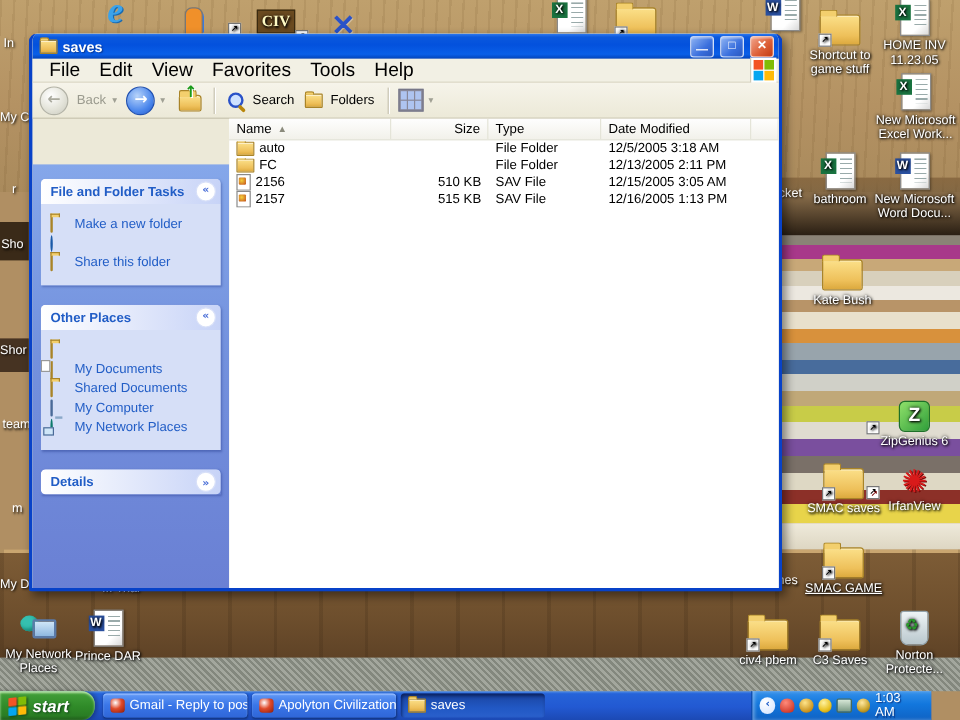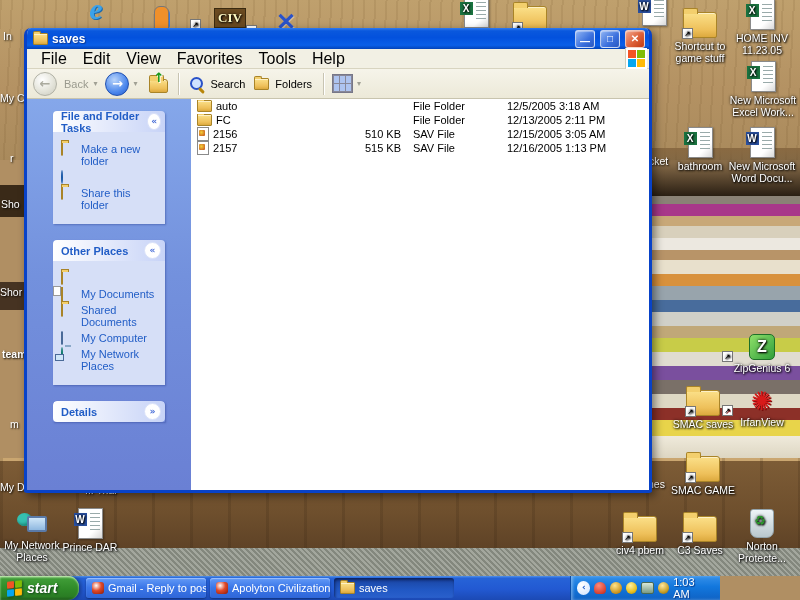--- a/index.html
+++ b/index.html
@@ -109,21 +109,21 @@
   .mag{position:relative;width:16px;height:16px;margin:0 2px;}
   .mag::before{content:'';position:absolute;left:1px;top:1px;width:9px;height:9px;border:2px solid #2a52c8;border-radius:50%;background:#cfe2ff;}
   .mag::after{content:'';position:absolute;right:0;bottom:0;width:7px;height:3px;background:#b8860b;transform:rotate(45deg);border-radius:2px;}
   .btlabel{color:#000;margin-right:3px;}
   .viewsgrid{width:17px;height:15px;display:grid;grid-template:1fr 1fr/1fr 1fr 1fr;gap:1px;background:#889;padding:1px;border:1px solid #778;}
   .viewsgrid i{background:#aec4f0;}
 
   .content{flex:1;display:flex;min-height:0;}
   
   .taskpane{width:164px;flex:0 0 164px;background:linear-gradient(180deg,#85a7ea 0%,#7391dd 45%,#6a80d4 100%);
-    padding:12px 26px;box-sizing:border-box;overflow:hidden;}
+    padding:12px 7px;box-sizing:border-box;overflow:hidden;margin-top:38px;}
   .tbox{margin-bottom:16px;border-radius:4px 4px 0 0;overflow:hidden;box-shadow:1px 1px 2px rgba(20,40,120,.35);}
   .tbox-h{height:21px;background:linear-gradient(90deg,#ffffff,#c7d3f7);display:flex;align-items:center;
     padding:0 4px 0 8px;color:#215dc6;font-weight:bold;font-size:11px;}
   .tbox-h .spring{flex:1;}
   .chevbtn{width:15px;height:15px;border-radius:50%;background:#fff;border:1px solid #d8e0f8;
     color:#4a6fd8;font:bold 9px/14px "DejaVu Sans",sans-serif;text-align:center;}
   .tbox-b{background:#d6dff7;padding:7px 4px 9px 8px;}
   .tlink{display:flex;gap:6px;align-items:flex-start;margin:4px 0;color:#215dc6;font-size:11px;line-height:12px;cursor:pointer;}
   .tlink .mini{flex:0 0 14px;height:12px;position:relative;}
   .mini-folder{width:13px;height:10px;background:linear-gradient(180deg,#fbe089,#e2b44a);border:1px solid #a98428;border-radius:1px;position:relative;}
@@ -144,21 +144,21 @@
   .col.right{justify-content:flex-end;}
   .sortarrow{font-size:8px;color:#8a8a7c;margin-left:5px;}
   .frow{display:grid;grid-template-columns:135px 81px 94px 125px 1fr;height:14px;align-items:center;}
   .fcell{padding:0 6px;display:flex;align-items:center;gap:4px;overflow:hidden;white-space:nowrap;}
   .fcell.right{justify-content:flex-end;}
   .f-sav{width:10px;height:12px;background:#fff;border:1px solid #8a8a8a;position:relative;flex:0 0 10px;}
   .f-sav::after{content:'';position:absolute;left:1px;top:2px;width:6px;height:6px;
     background:radial-gradient(circle at 40% 40%,#f3cf3a,#c24a1a);border-radius:1px;}
 
   
-  .taskbar{position:absolute;left:0;top:576px;width:720px;height:24px;
+  .taskbar{position:absolute;left:0;top:576px;width:776px;height:24px;
     background:linear-gradient(180deg,#5291e8 0,#2663d8 9%,#2259d2 55%,#1c49b4 100%);}
   .startbtn{position:absolute;left:0;top:0;width:79px;height:24px;border-radius:0 11px 11px 0;
     background:linear-gradient(180deg,#7ebe71 0%,#3f9c37 12%,#2f8a28 55%,#2a7d24 85%,#1e5c1a 100%);
     display:flex;align-items:center;padding-left:7px;gap:5px;box-sizing:border-box;
     box-shadow:inset 0 1px 2px #c8f0b8,2px 0 4px rgba(0,0,0,.35);}
   .startbtn .stext{color:#fff;font:bold italic 14px "Liberation Sans",sans-serif;text-shadow:1px 1px 2px #14421a;}
   .xpflag{width:15px;height:15px;display:grid;grid-template:1fr 1fr/1fr 1fr;gap:1px;transform:skewY(-6deg);filter:drop-shadow(1px 1px 1px #14421a);}
   .xpflag i{display:block;border-radius:1px;}
   .xpflag i:nth-child(1){background:#f35325;}.xpflag i:nth-child(2){background:#81bc06;}
   .xpflag i:nth-child(3){background:#05a6f0;}.xpflag i:nth-child(4){background:#ffba08;}
@@ -273,39 +273,45 @@
   </div>
   <div class="dicon" style="left:724px;top:124px;">
     <div class="ig">
         <span class="i-page">
           <span class="badge wd">W</span>
           <span class="lines"></span>
         </span>
       </div>
     <div>New Microsoft Word Docu...</div>
   </div>
+  <div class="dicon" style="left:664px;top:208px;">
+    <div class="ig">
+        <span class="i-folder"></span>
+      </div>
+    <div>Kate Bush</div>
+  </div>
   <div class="dicon" style="left:724px;top:326px;">
     <div class="ig">
         <span class="i-zip shortcut">Z</span>
       </div>
     <div>ZipGenius 6</div>
   </div>
   <div class="dicon" style="left:665px;top:382px;">
     <div class="ig">
         <span class="i-folder shortcut"></span>
       </div>
     <div>SMAC saves</div>
   </div>
   <div class="dicon" style="left:724px;top:380px;">
     <div class="ig">
         <span class="i-splat shortcut">✺</span>
       </div>
     <div>IrfanView</div>
   </div>
-  <div class="dicon" style="left:665px;top:448px;">
+  <div class="dicon" style="left:665px;top:448px;text-decoration:underline;">
     <div class="ig">
         <span class="i-folder shortcut"></span>
       </div>
     <div>SMAC GAME</div>
   </div>
   <div class="dicon" style="left:602px;top:508px;">
     <div class="ig">
         <span class="i-folder shortcut"></span>
       </div>
     <div>civ4 pbem</div>
@@ -336,21 +342,21 @@
         </span>
       </div>
     <div>Prince DAR</div>
   </div>
 
   <span class="lblfrag" style="left:3px;top:30px;">In</span>
   <span class="lblfrag" style="left:0px;top:92px;">My C</span>
   <span class="lblfrag" style="left:10px;top:152px;">r</span>
   <span class="lblfrag" style="left:1px;top:198px;">Sho</span>
   <span class="lblfrag" style="left:0px;top:286px;">Shor</span>
-  <span class="lblfrag" style="left:2px;top:348px;font-weight:bold;">team</span>
+  <span class="lblfrag" style="left:2px;top:348px;">team</span>
   <span class="lblfrag" style="left:10px;top:418px;">m</span>
   <span class="lblfrag" style="left:0px;top:481px;">My D</span>
   <span class="lblfrag" style="left:85px;top:484px;">III Trial</span>
   <span class="lblfrag" style="left:648px;top:478px;">nes</span>
   <span class="lblfrag" style="left:649px;top:155px;">cket</span>
 
   <div class="window">
     <div class="titlebar">
       <span class="i-folder small" style="flex:0 0 13px;"></span>
       <span class="ttext">saves</span>
@@ -456,20 +462,36 @@
         </div>
         <div class="tbox">
           <div class="tbox-h" style="border-radius:4px;">
             <span>Details</span>
             <span class="spring"></span>
             <span class="chevbtn" style="transform:rotate(180deg);">«</span>
           </div>
         </div>
       </div>
       <div class="filelist">
+        <div class="cols">
+          <div class="col">
+              <span>Name</span>
+              <span class="sortarrow">▲</span>
+            </div>
+          <div class="col right">
+              <span>Size</span>
+            </div>
+          <div class="col">
+              <span>Type</span>
+            </div>
+          <div class="col">
+              <span>Date Modified</span>
+            </div>
+          <div class="col"></div>
+        </div>
         <div class="frow">
           <div class="fcell">
               <span class="i-folder small"></span>
               <span>auto</span>
             </div>
           <div class="fcell right"></div>
           <div class="fcell">File Folder</div>
           <div class="fcell">12/5/2005 3:18 AM</div>
           <div class="fcell"></div>
         </div>

